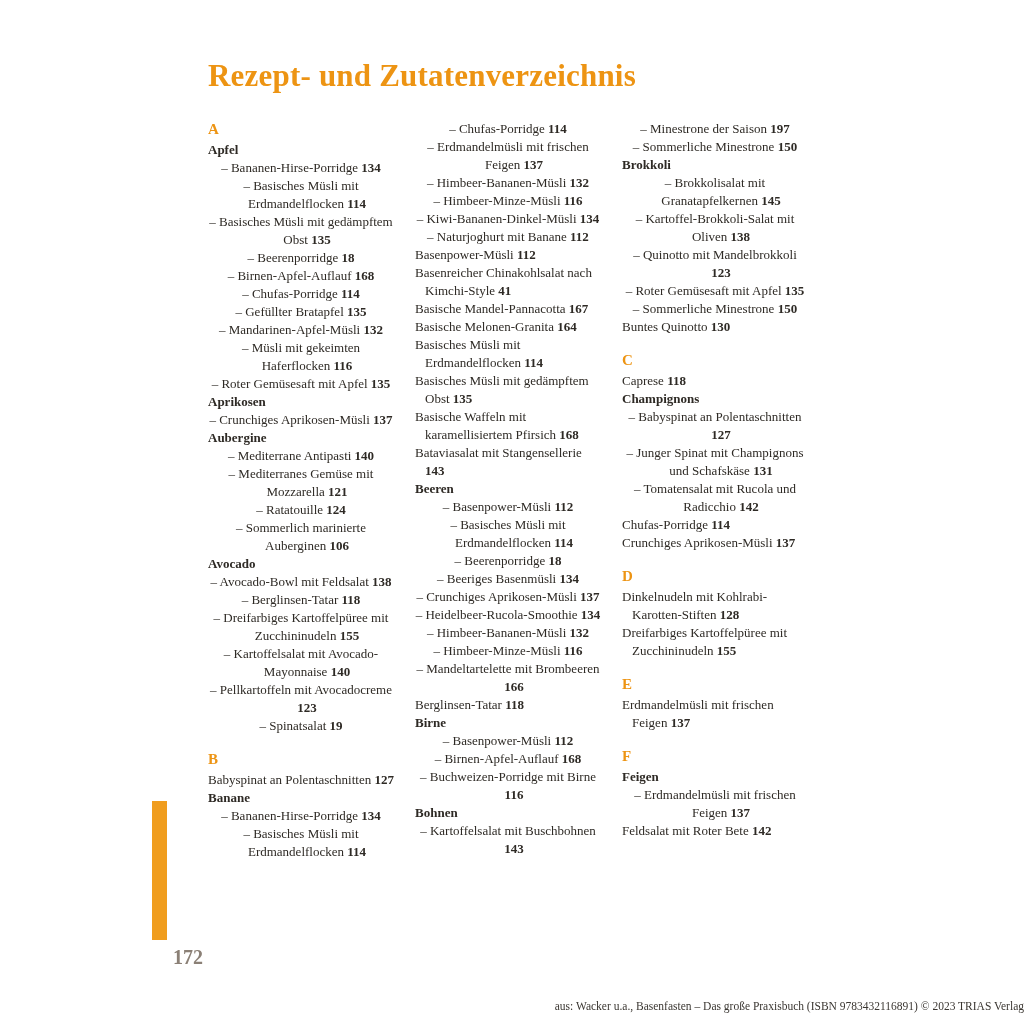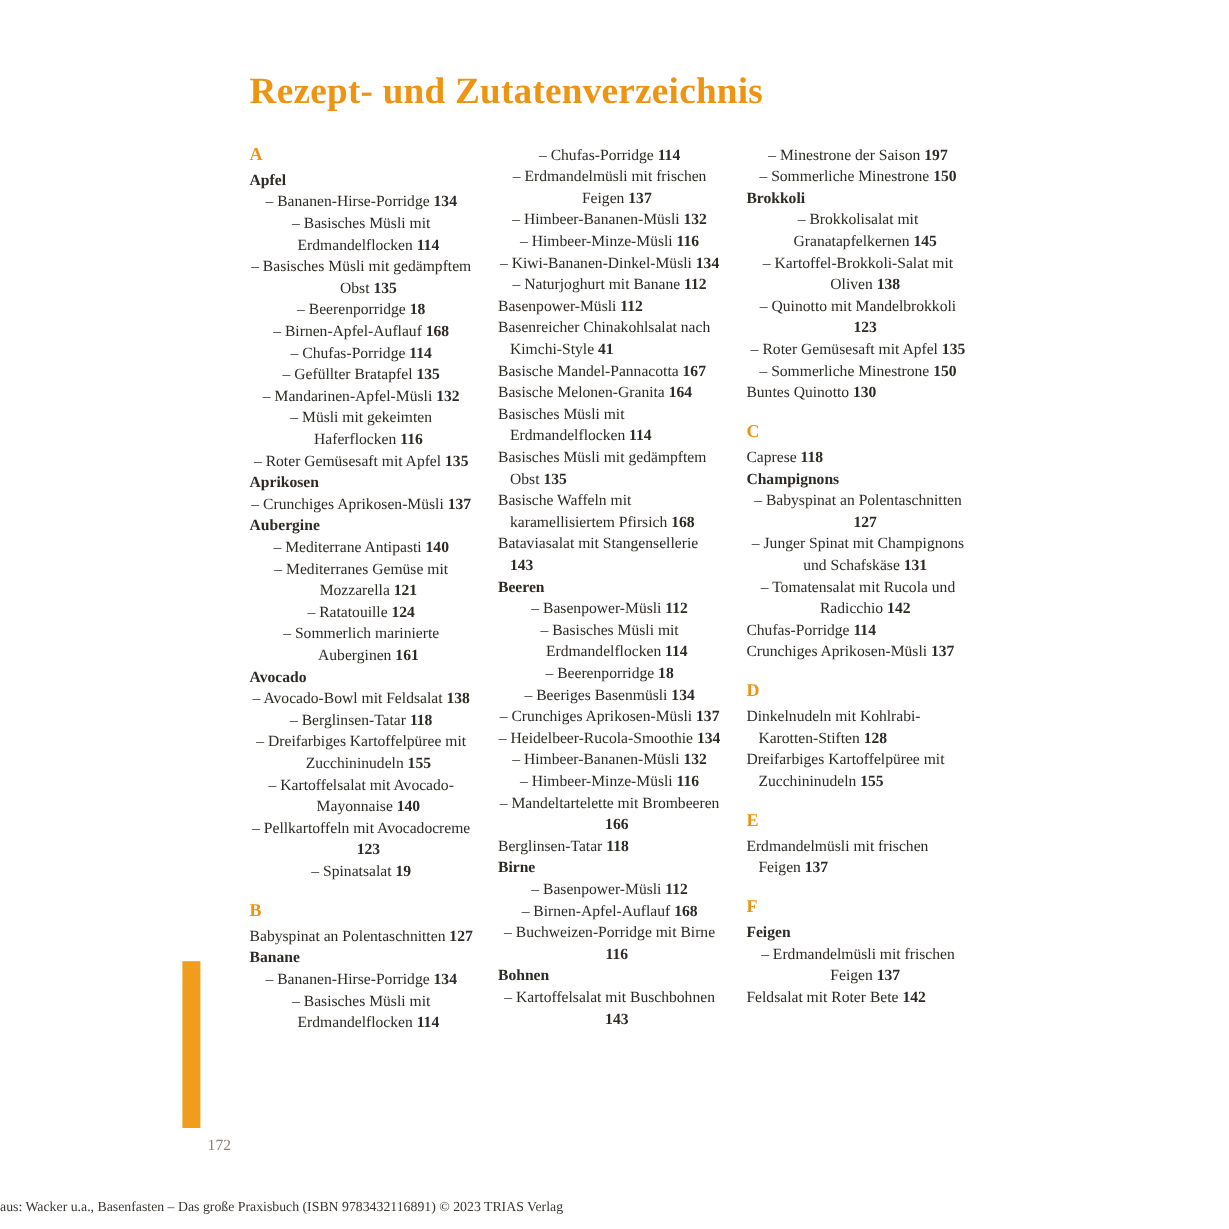--- a/index.html
+++ b/index.html
@@ -43,27 +43,27 @@
   .pg{font-weight:bold;}
   .accent-bar{
     position:absolute;
     left:152px;top:801px;
     width:15px;height:139px;
     background:var(--bar);
   }
   .page-number{
     position:absolute;
     left:173px;top:946px;
-    font-size:13px;font-weight:normal;
+    font-size:20px;font-weight:bold;
     color:var(--pagenum);
   }
   .footer{
     position:absolute;
-    left:0;right:16px;bottom:12px;
-    text-align:left;
+    left:0;right:0;bottom:12px;
+    text-align:right;
     font-size:11.5px;
     color:var(--footer);
   }
 </style>
 </head>
 <body>
 
 <div class="page">
   <div class="accent-bar"></div>
 
@@ -82,21 +82,21 @@
           <div class="entry"><span>– </span><span>Gefüllter Bratapfel</span> <span class="pg">135</span></div>
           <div class="entry"><span>– </span><span>Mandarinen-Apfel-Müsli</span> <span class="pg">132</span></div>
           <div class="entry"><span>– </span><span>Müsli mit gekeimten Haferflocken</span> <span class="pg">116</span></div>
           <div class="entry"><span>– </span><span>Roter Gemüsesaft mit Apfel</span> <span class="pg">135</span></div>
           <div class="head"><span>Aprikosen</span></div>
           <div class="entry"><span>– </span><span>Crunchiges Aprikosen-Müsli</span> <span class="pg">137</span></div>
           <div class="head"><span>Aubergine</span></div>
           <div class="entry"><span>– </span><span>Mediterrane Antipasti</span> <span class="pg">140</span></div>
           <div class="entry"><span>– </span><span>Mediterranes Gemüse mit Mozzarella</span> <span class="pg">121</span></div>
           <div class="entry"><span>– </span><span>Ratatouille</span> <span class="pg">124</span></div>
-          <div class="entry"><span>– </span><span>Sommerlich marinierte Auberginen</span> <span class="pg">161</span></div>
+          <div class="entry"><span>– </span><span>Sommerlich marinierte Auberginen</span> <span class="pg">106</span></div>
           <div class="head"><span>Avocado</span></div>
           <div class="entry"><span>– </span><span>Avocado-Bowl mit Feldsalat</span> <span class="pg">138</span></div>
           <div class="entry"><span>– </span><span>Berglinsen-Tatar</span> <span class="pg">118</span></div>
           <div class="entry"><span>– </span><span>Dreifarbiges Kartoffelpüree mit Zucchininudeln</span> <span class="pg">155</span></div>
           <div class="entry"><span>– </span><span>Kartoffelsalat mit Avocado-Mayonnaise</span> <span class="pg">140</span></div>
           <div class="entry"><span>– </span><span>Pellkartoffeln mit Avocadocreme</span> <span class="pg">123</span></div>
           <div class="entry"><span>– </span><span>Spinatsalat</span> <span class="pg">19</span></div>
           <div class="letter"><span>B</span></div>
           <div class="plain"><span>Babyspinat an Polentaschnitten</span> <span class="pg">127</span></div>
           <div class="head"><span>Banane</span></div>

